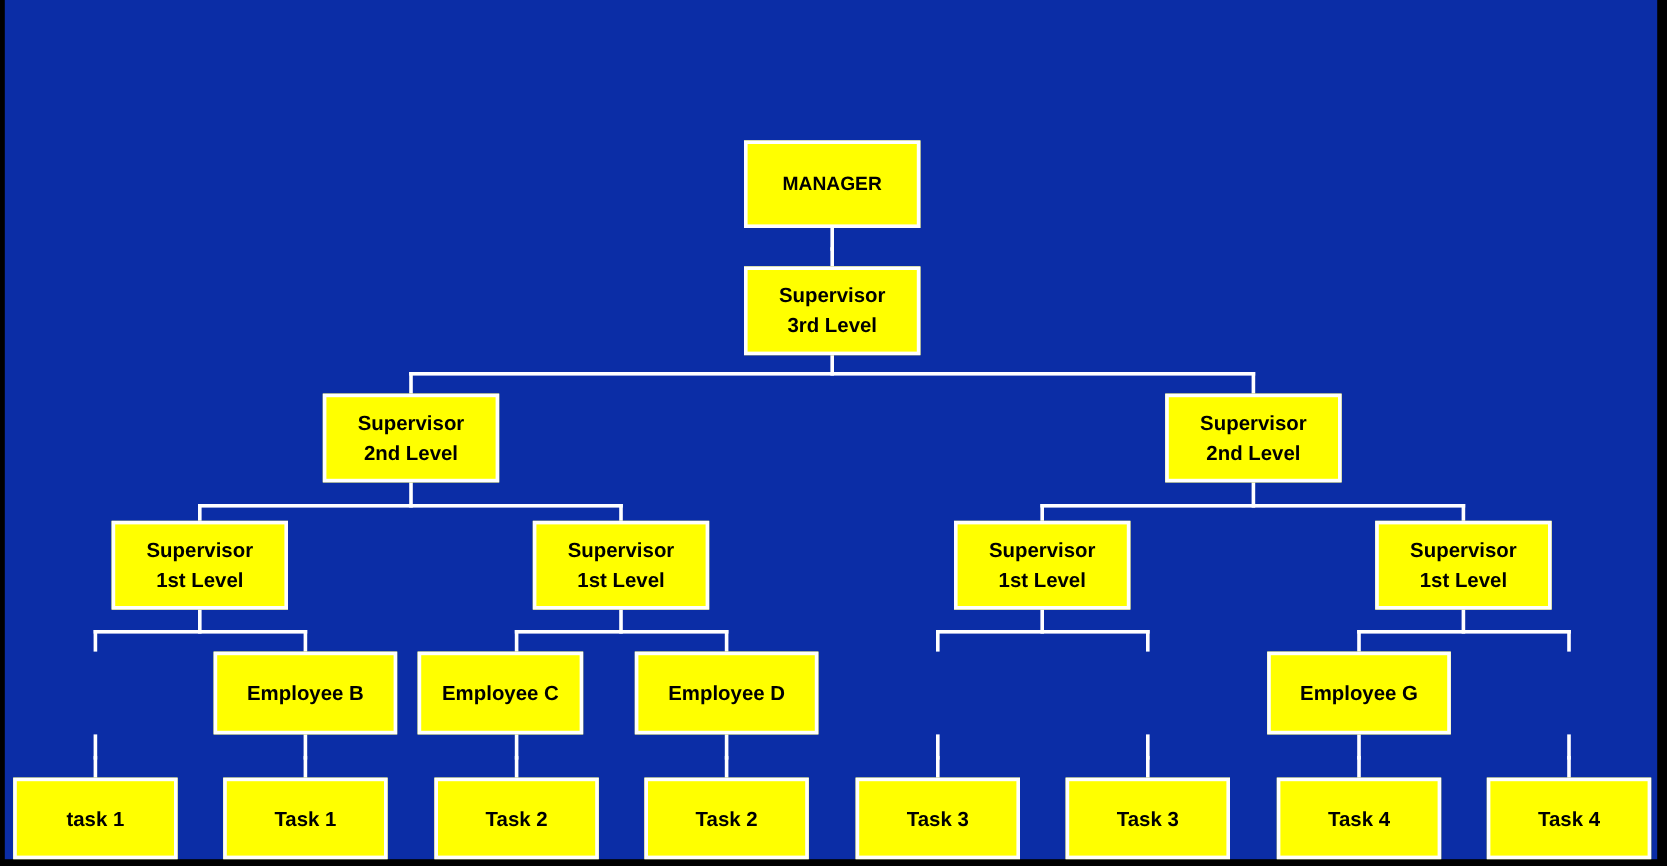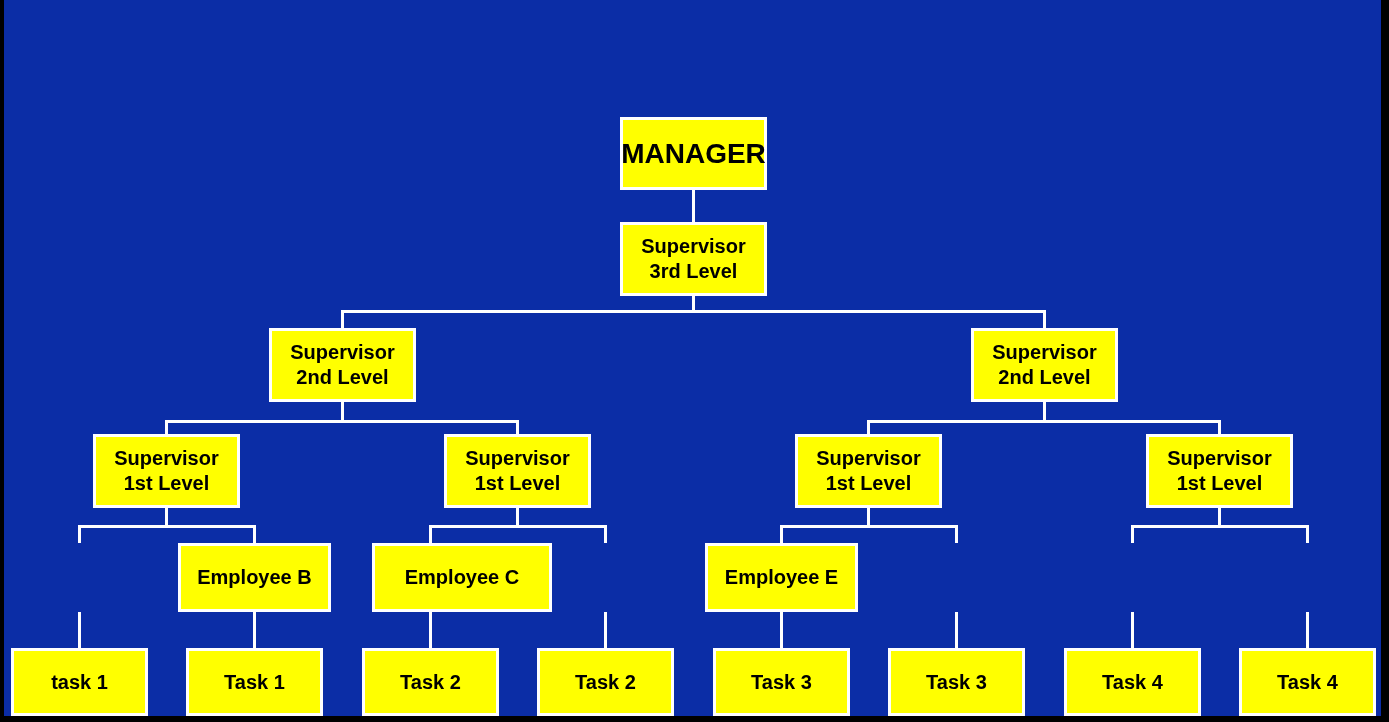--- a/index.html
+++ b/index.html
@@ -25,30 +25,30 @@
     height: 716px;
     background: var(--canvas-color, #0b2da6);
   }
   .node {
     position: absolute;
     box-sizing: border-box;
     background: var(--box-fill, #ffff00);
     border: 3px solid var(--box-border, #ffffff);
     color: var(--text-color, #000000);
     font-weight: bold;
-    font-size: 20px;
+    font-size: 17px;
     line-height: 25px;
     display: flex;
     align-items: center;
     justify-content: center;
     text-align: center;
     white-space: pre-line;
     z-index: 2;
   }
-  .node.manager { font-size: 28px; }
+  .node.manager { font-size: 16px; }
   .connector {
     position: absolute;
     background: var(--line-color, #ffffff);
     z-index: 1;
   }
 </style>
 </head>
 <body>
 
 <div id="stage">
@@ -116,22 +116,23 @@
   <div class="node" style="left:93px;top:434px;width:147px;height:74px">Supervisor
 1st Level</div>
   <div class="node" style="left:444px;top:434px;width:147px;height:74px">Supervisor
 1st Level</div>
   <div class="node" style="left:795px;top:434px;width:147px;height:74px">Supervisor
 1st Level</div>
   <div class="node" style="left:1146px;top:434px;width:147px;height:74px">Supervisor
 1st Level</div>
 
   <div class="node" style="left:178px;top:543px;width:153px;height:69px">Employee B</div>
-  <div class="node" style="left:372px;top:543px;width:180px;height:69px">Employee C</div>
-  <div class="node" style="left:705px;top:543px;width:153px;height:69px">Employee E</div>
+  <div class="node" style="left:348px;top:543px;width:138px;height:69px">Employee C</div>
+  <div class="node" style="left:529px;top:543px;width:153px;height:69px">Employee D</div>
+  <div class="node" style="left:1056px;top:543px;width:153px;height:69px">Employee G</div>
 
   <div class="node" style="left:11px;top:648px;width:137px;height:68px">task 1</div>
   <div class="node" style="left:186px;top:648px;width:137px;height:68px">Task 1</div>
   <div class="node" style="left:362px;top:648px;width:137px;height:68px">Task 2</div>
   <div class="node" style="left:537px;top:648px;width:137px;height:68px">Task 2</div>
   <div class="node" style="left:713px;top:648px;width:137px;height:68px">Task 3</div>
   <div class="node" style="left:888px;top:648px;width:137px;height:68px">Task 3</div>
   <div class="node" style="left:1064px;top:648px;width:137px;height:68px">Task 4</div>
   <div class="node" style="left:1239px;top:648px;width:137px;height:68px">Task 4</div>
 </div>

